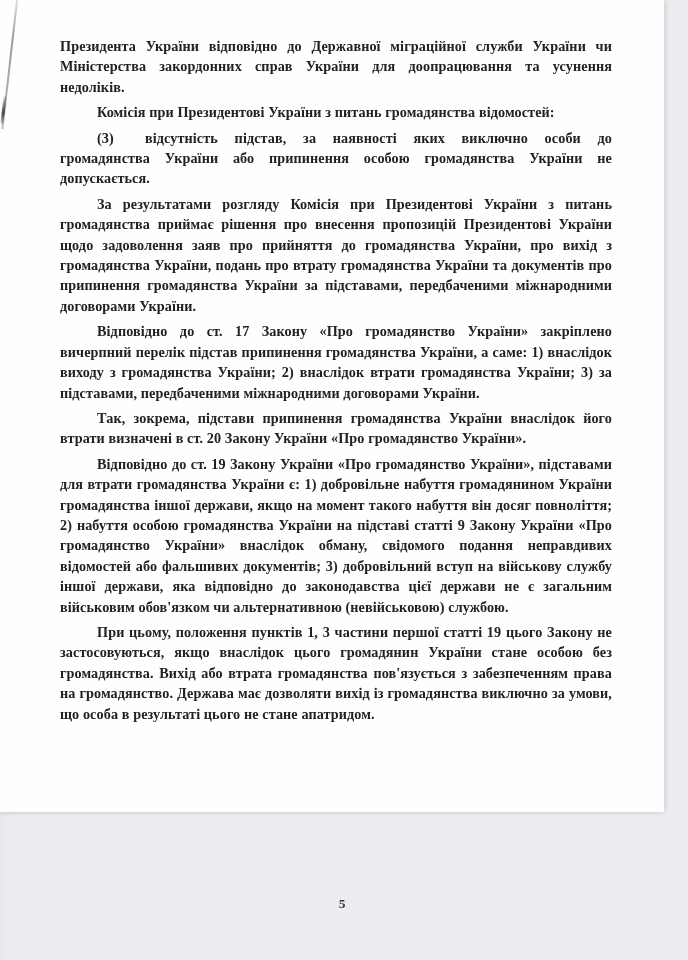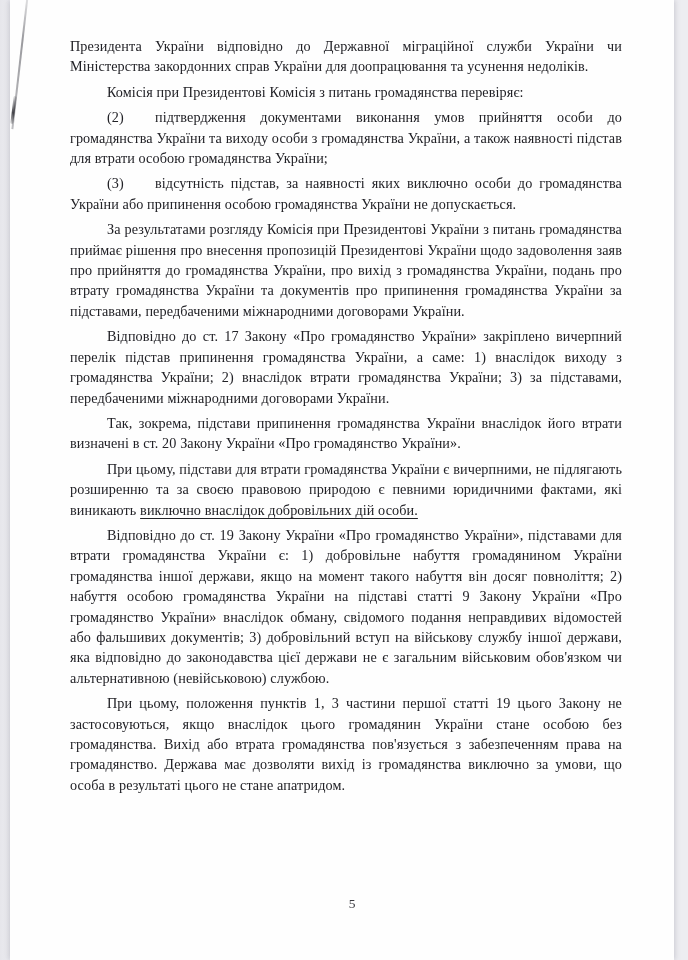--- a/index.html
+++ b/index.html
@@ -12,26 +12,27 @@
     font-family: "Liberation Serif", serif;
   }
   .stage {
     position: relative;
     width: 688px;
     height: 960px;
     background: linear-gradient(to right, #e6e6eb 0px, #ededf1 10px);
   }
   .page {
     position: absolute;
-    left: 10px;
+    left: 0;
     top: 0;
     width: 664px;
-    height: 960px;
+    height: 812px;
     background: #fefefe;
     box-shadow: -2px 0 5px rgba(90,90,110,0.18), 2px 0 5px rgba(90,90,110,0.15);
+    font-weight: bold;
   }
   
   .crease-long {
     position: absolute;
     left: 17px;
     top: -8px;
     width: 1.6px;
     height: 138px;
     background: linear-gradient(to bottom, rgba(70,70,78,0.10), rgba(70,70,78,0.55) 35%, rgba(70,70,78,0.35));
     transform: rotate(6.5deg);
@@ -89,34 +90,32 @@
 
 <div class="stage">
   <div class="page">
     <div class="crease-long"></div>
     <div class="crease-dark"></div>
 
     <div class="doc">
 
       <p class="para no-indent">Президента України відповідно до Державної міграційної служби України чи Міністерства закордонних справ України для доопрацювання та усунення недоліків.</p>
 
-      <p class="para">Комісія при Президентові Комісія з питань громадянства перевіряє:</p>
+      <p class="para">Комісія при Президентові України з питань громадянства відомостей:</p>
 
 
-      <p class="para"><span class="inum">(2)</span><span>підтвердження документами виконання умов прийняття особи до громадянства України та виходу особи з громадянства України, а також наявності підстав для втрати особою громадянства України;</span></p>
 
       <p class="para"><span class="inum">(3)</span><span>відсутність підстав, за наявності яких виключно особи до громадянства України або припинення особою громадянства України не допускається.</span></p>
 
       <p class="para">За результатами розгляду Комісія при Президентові України з питань громадянства приймає рішення про внесення пропозицій Президентові України щодо задоволення заяв про прийняття до громадянства України, про вихід з громадянства України, подань про втрату громадянства України та документів про припинення громадянства України за підставами, передбаченими міжнародними договорами України.</p>
 
       <p class="para">Відповідно до ст. 17 Закону «Про громадянство України» закріплено вичерпний перелік підстав припинення громадянства України, а саме: 1) внаслідок виходу з громадянства України; 2) внаслідок втрати громадянства України; 3) за підставами, передбаченими міжнародними договорами України.</p>
 
       <p class="para">Так, зокрема, підстави припинення громадянства України внаслідок його втрати визначені в ст. 20 Закону України «Про громадянство України».</p>
 
-      <p class="para"><span>При цьому, підстави для втрати громадянства України є вичерпними, не підлягають розширенню та за своєю правовою природою є певними юридичними фактами, які виникають </span><span class="u">виключно внаслідок добровільних дій особи.</span></p>
 
       <p class="para">Відповідно до ст. 19 Закону України «Про громадянство України», підставами для втрати громадянства України є: 1) добровільне набуття громадянином України громадянства іншої держави, якщо на момент такого набуття він досяг повноліття; 2) набуття особою громадянства України на підставі статті 9 Закону України «Про громадянство України» внаслідок обману, свідомого подання неправдивих відомостей або фальшивих документів; 3) добровільний вступ на військову службу іншої держави, яка відповідно до законодавства цієї держави не є загальним військовим обов'язком чи альтернативною (невійськовою) службою.</p>
 
       <p class="para">При цьому, положення пунктів 1, 3 частини першої статті 19 цього Закону не застосовуються, якщо внаслідок цього громадянин України стане особою без громадянства. Вихід або втрата громадянства пов'язується з забезпеченням права на громадянство. Держава має дозволяти вихід із громадянства виключно за умови, що особа в результаті цього не стане апатридом.</p>
 
     </div>
 
     <div class="pagenum">5</div>
   </div>
 </div>

